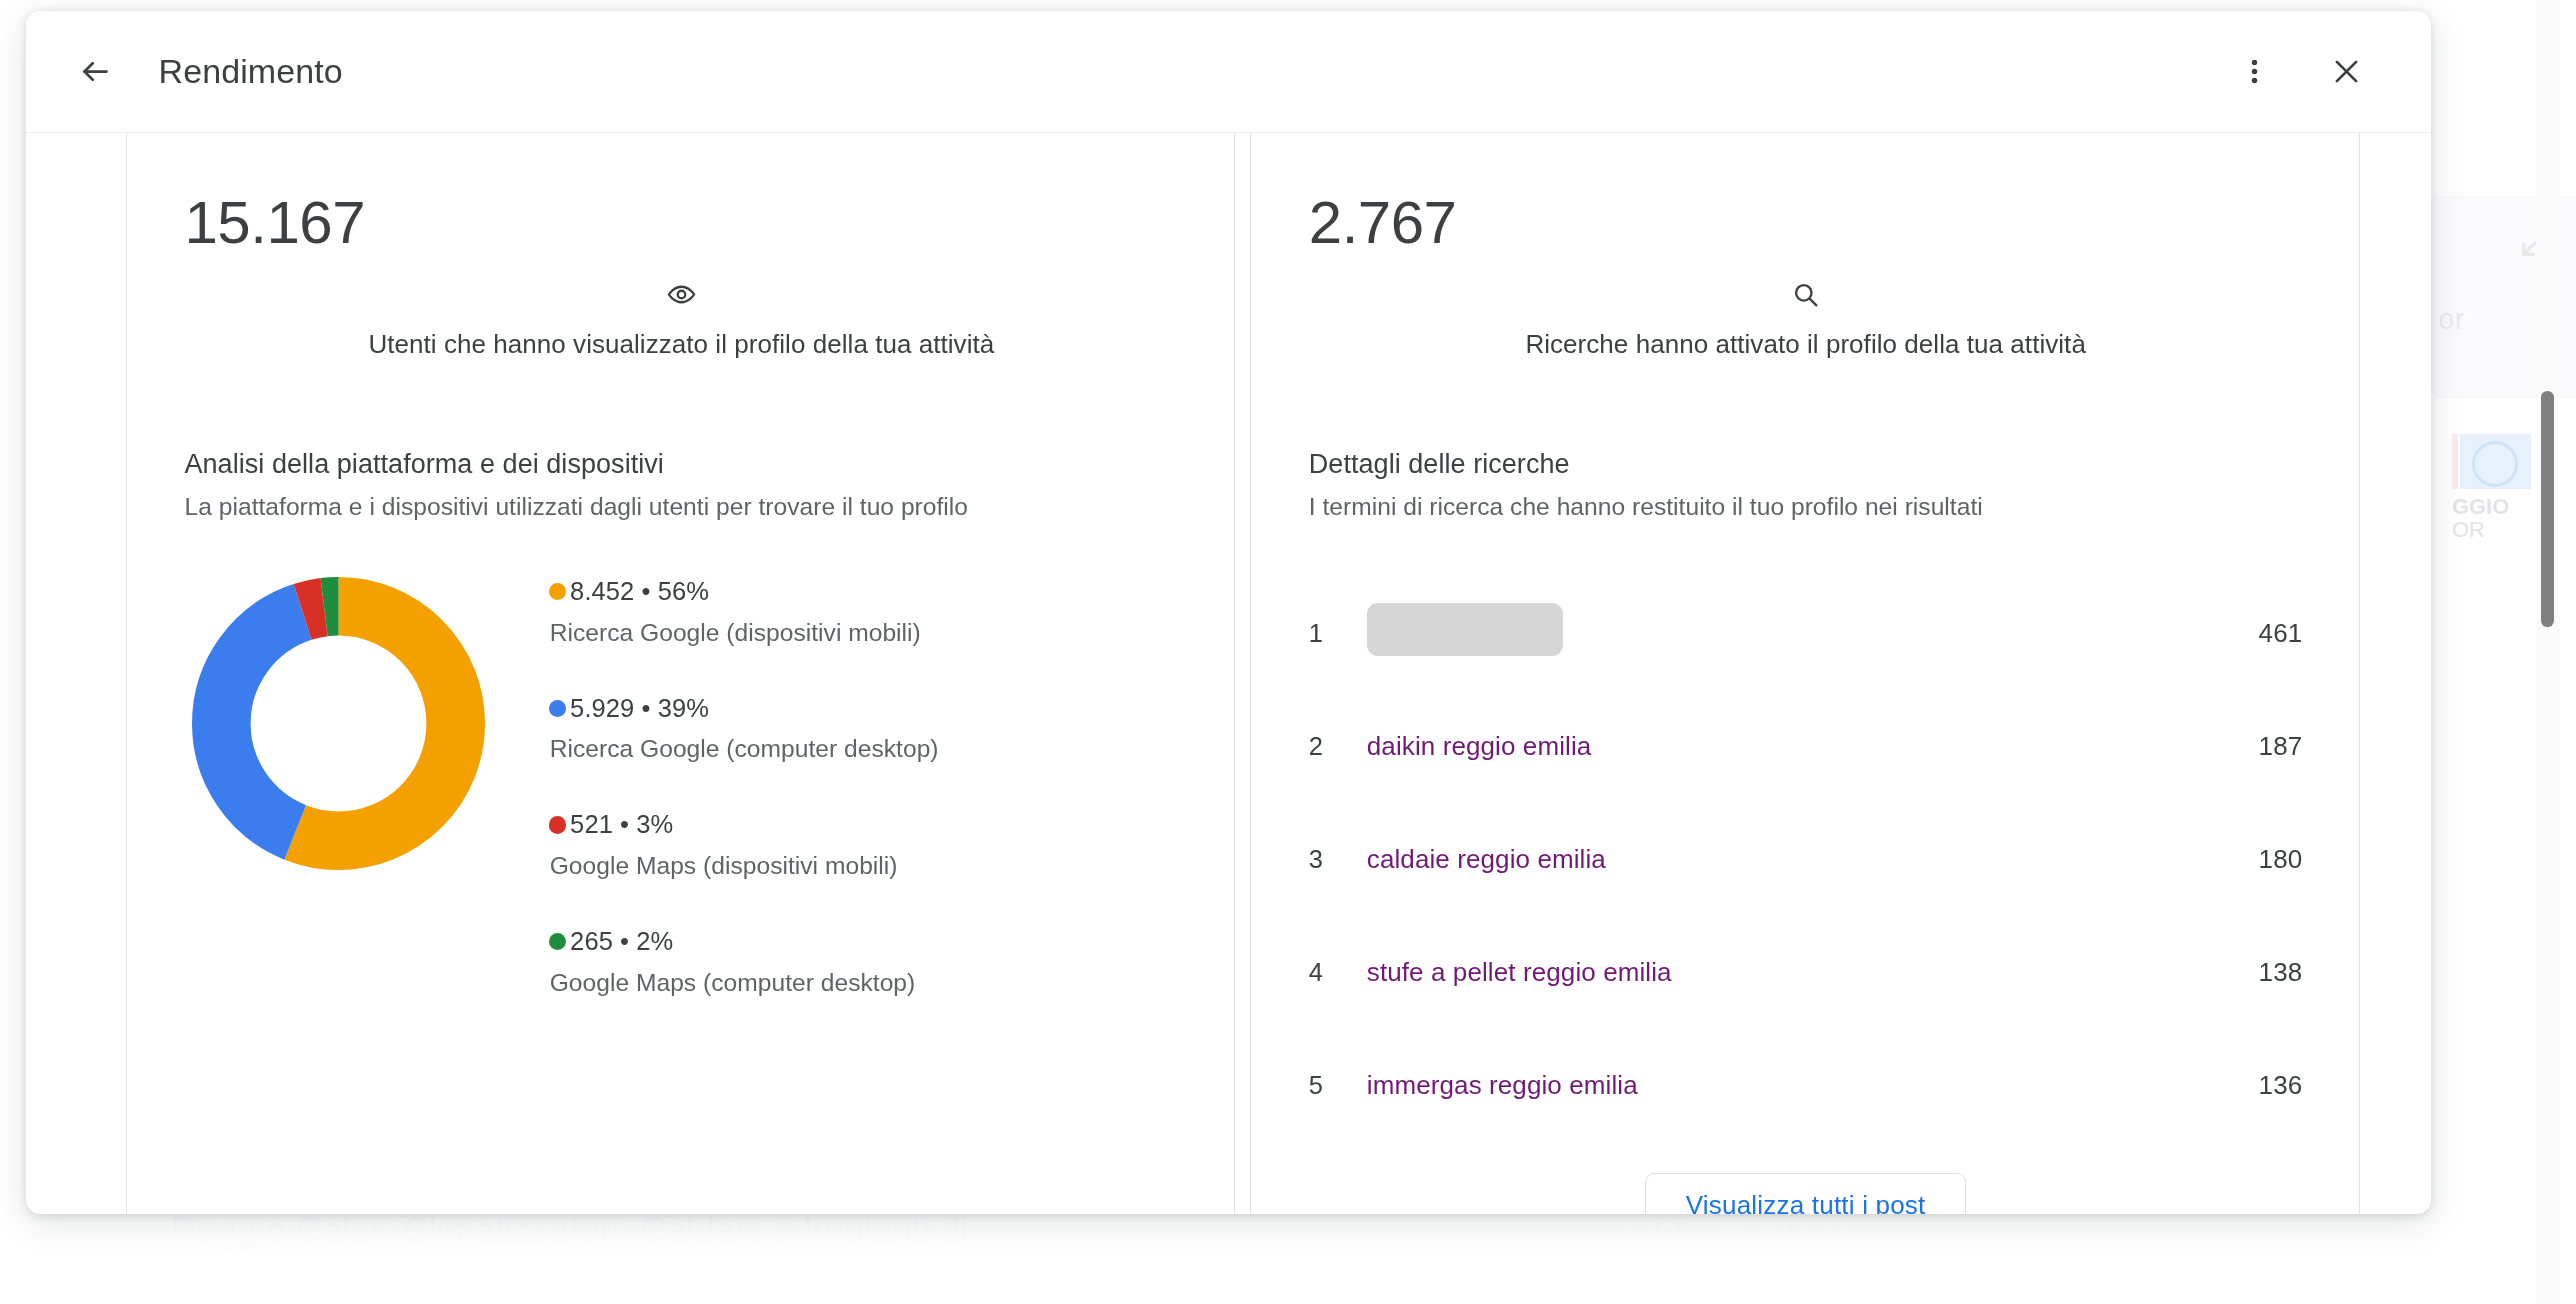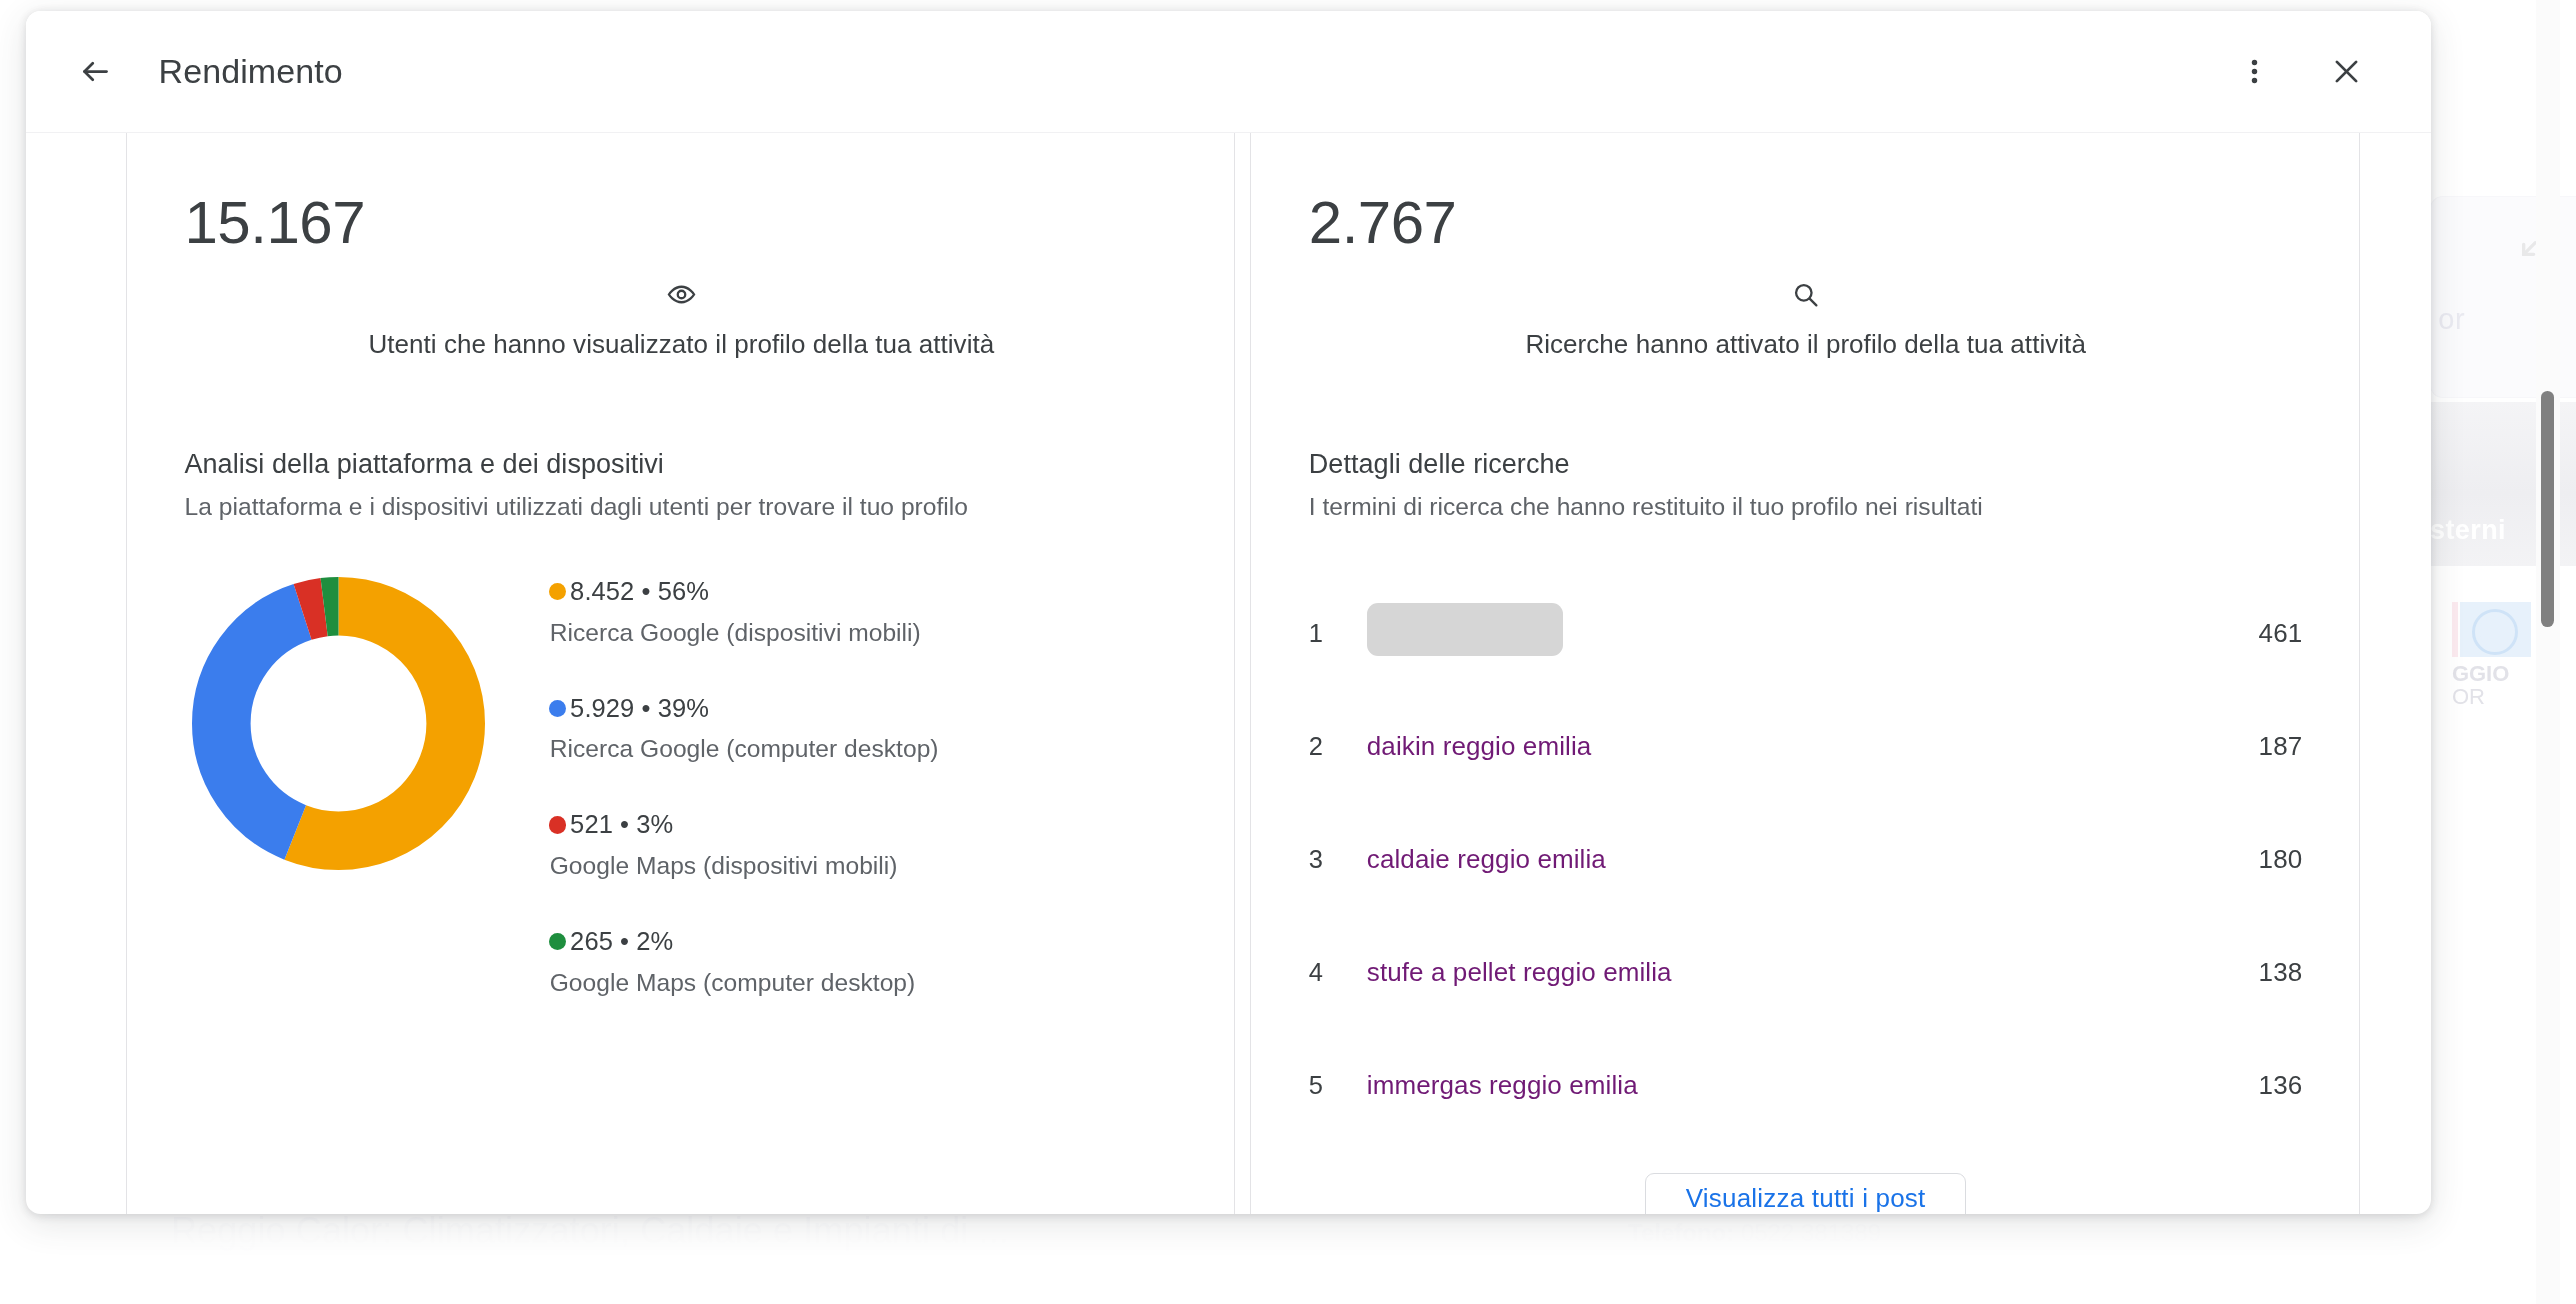--- a/index.html
+++ b/index.html
@@ -377,21 +377,21 @@
     margin-top: 31px;
   }
   #view-all-posts-button {
     border: 0.9px solid #dadce0;
     border-radius: 9px;
     background: #fff;
     color: #1a73e8;
     font-size: 26px;
     font-weight: 500;
     font-family: "Liberation Sans", "DejaVu Sans", sans-serif;
-    padding: 9px 40px 27px 40px;
+    padding: 16px 40px 27px 40px;
     cursor: pointer;
     letter-spacing: 0.2px;
     white-space: nowrap;
   }
 
   .icon-svg { display: block; }
 </style>
 </head>
 <body>
 
@@ -417,23 +417,20 @@
     <div class="bg-rail-card">
       <span class="bg-expand-icon">
         <svg class="icon-svg" viewBox="0 0 24 24" width="40" height="40" fill="none" stroke="#bdbdbd" stroke-width="2" stroke-linecap="round">
           <path d="M14 4h6v6"></path>
             <path d="M20 4l-7 7"></path>
           <path d="M10 20H4v-6"></path>
             <path d="M4 20l7-7"></path>
         </svg>
       </span>
       <div class="bg-rail-word">or</div>
-    </div>
-    <div class="bg-rail-photo">
-      <div class="bg-rail-photo-label">sterni</div>
     </div>
     <div class="bg-rail-logo">
       <div class="bg-rail-logo-badge">
         <span class="bg-rail-logo-swirl"></span>
       </div>
       <div class="bg-rail-logo-text">
         <div>GGIO</div>
         <div><span>OR</span></div>
       </div>
     </div>

